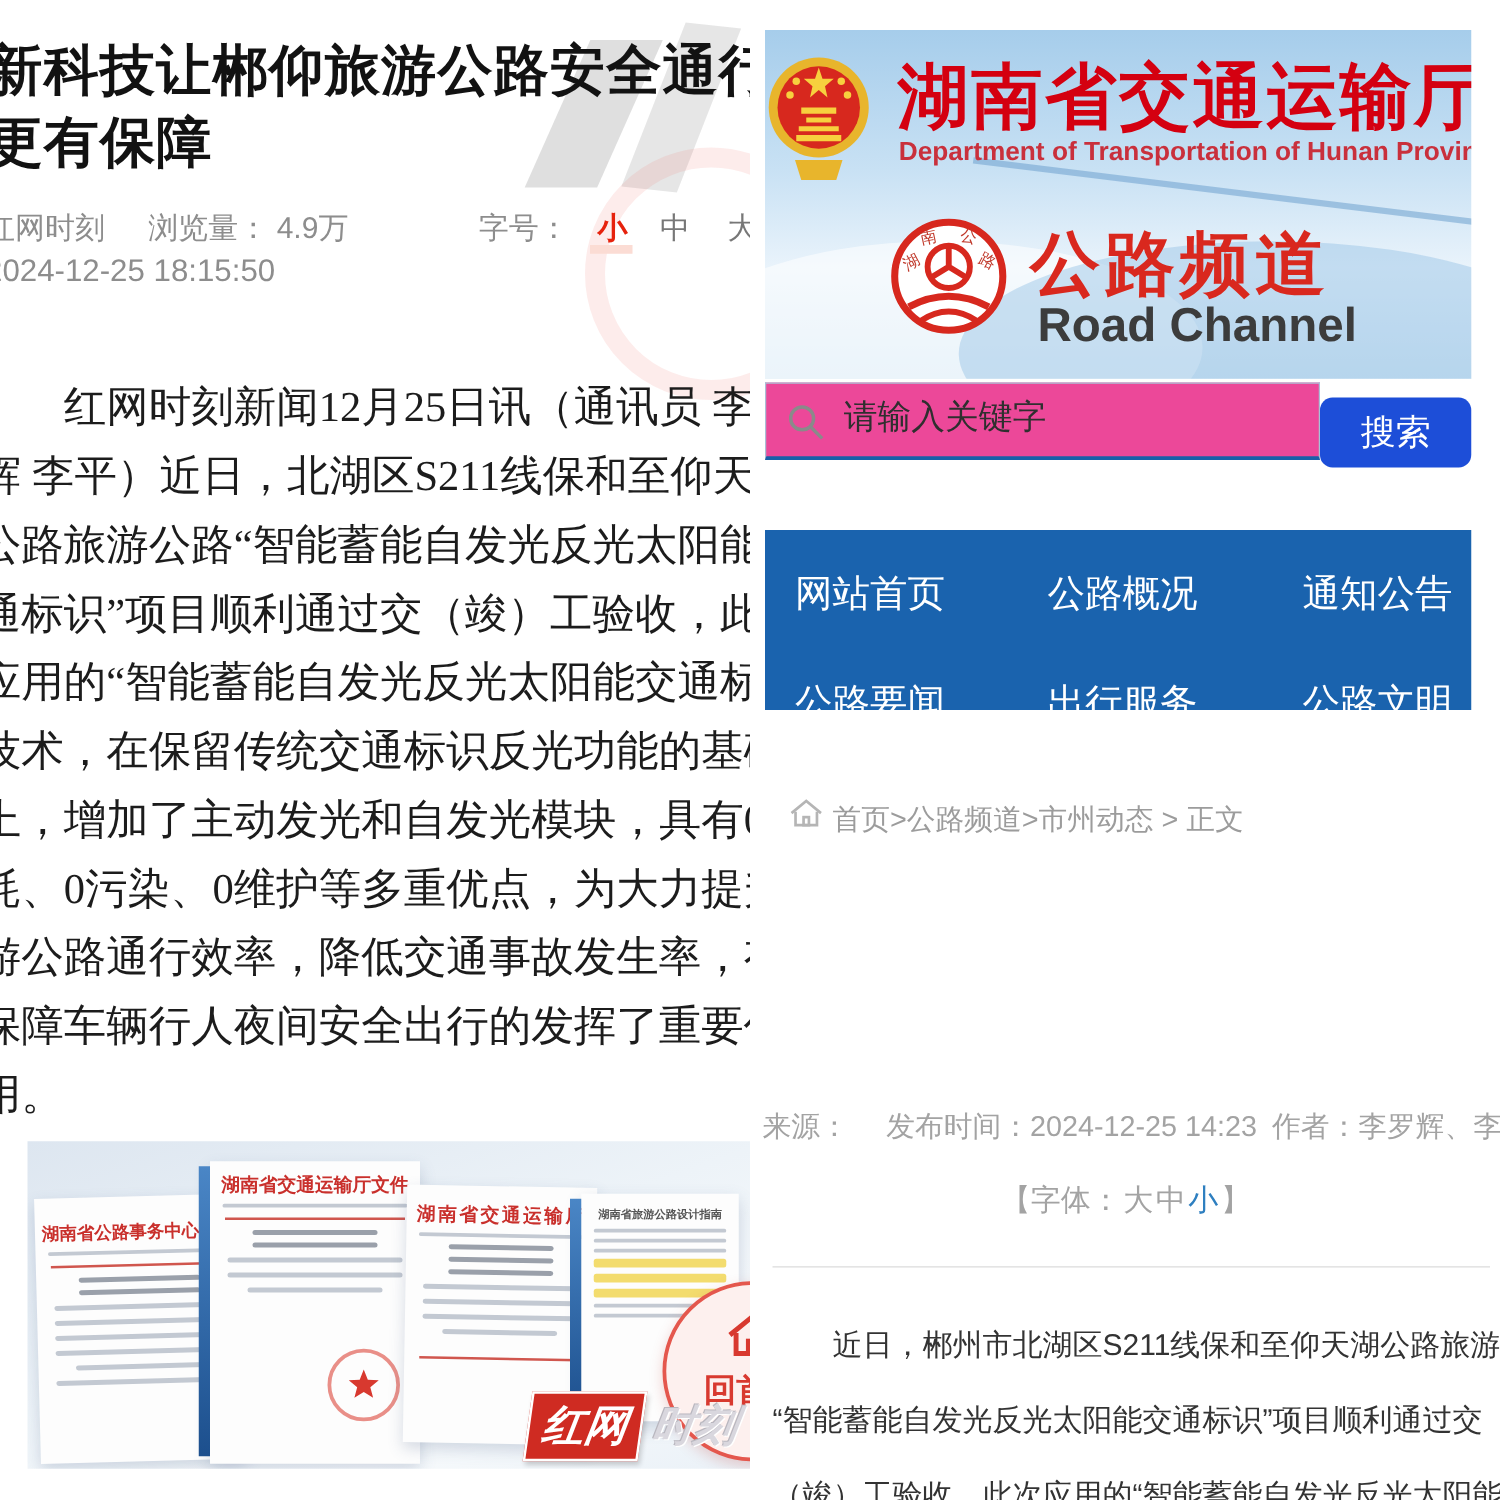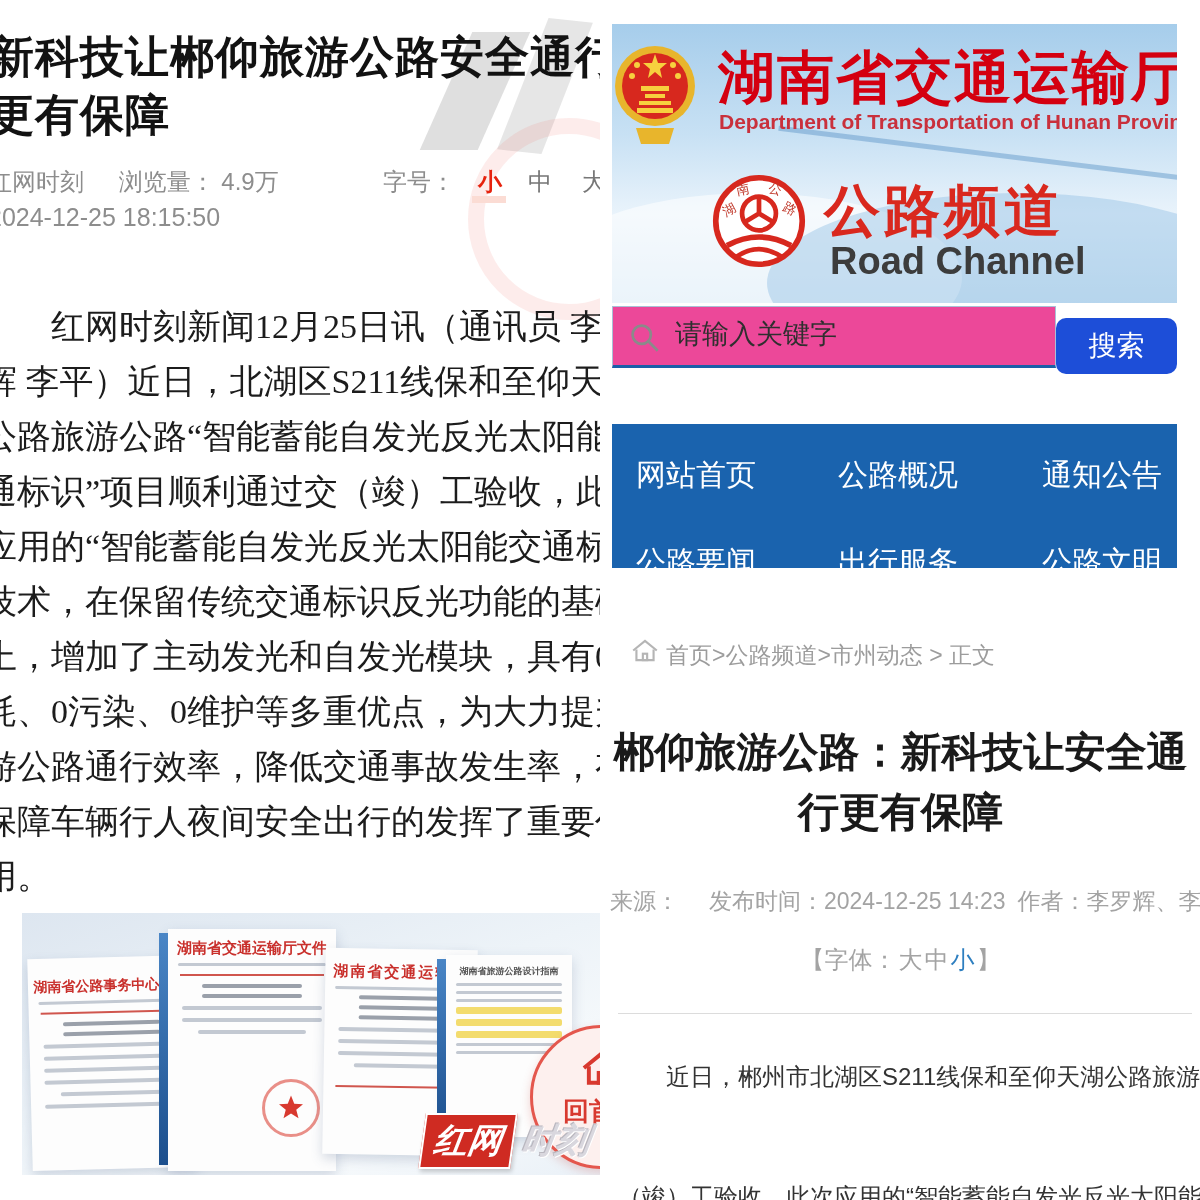--- a/index.html
+++ b/index.html
@@ -50,21 +50,21 @@
   .doc1{left:8px;top:44px;width:165px;height:212px;transform:rotate(-1.5deg)}
   .doc1 .doc-t{font-size:14px;padding-top:20px}
   .doc2{left:146px;top:16px;width:168px;height:242px}
   .doc2 .doc-t{font-size:15px;padding-top:10px}
   .spine{position:absolute;left:-9px;top:4px;width:9px;height:96%;
          background:linear-gradient(#4a86c6,#1c4f8d)}
   .seal{position:absolute;right:16px;bottom:34px;width:52px;height:52px;border-radius:50%;
         border:3px solid rgba(220,70,58,.6);display:flex;align-items:center;justify-content:center}
   .doc3{left:302px;top:36px;width:152px;height:206px;transform:rotate(1deg)}
   .doc3 .doc-t{font-size:15px;padding-top:14px;letter-spacing:2px}
-  .doc4{left:424px;top:42px;width:126px;height:182px}
+  .doc4{left:443px;top:42px;width:126px;height:182px}
   .doc4 .doc-t{font-size:9px;color:#555;padding-top:10px}
   .home-circle{position:absolute;left:508px;top:112px;width:138px;height:138px;border-radius:50%;
                background:#fdf0ee;border:3px solid #e4574d;text-align:center;
                box-shadow:0 4px 10px rgba(200,80,70,.25)}
   .home-circle svg{margin-top:20px}
   .home-label{font-size:26px;font-weight:bold;color:#d8392f;margin-top:2px}
   .brand{position:absolute;left:400px;top:200px;transform:skewX(-8deg);white-space:nowrap}
   .brand-red{display:inline-block;background:#cf2b22;color:#fff;font-weight:bold;font-style:italic;
              font-size:34px;padding:3px 10px;border:2px solid #fff;box-shadow:2px 3px 4px rgba(0,0,0,.18)}
   .brand-gray{display:inline-block;color:#d9d7de;font-weight:bold;font-style:italic;font-size:34px;
@@ -294,30 +294,27 @@
     <span class="nav-item n5">公路文明</span>
   </div>
 
   <svg class="breadcrumb-icon" width="30" height="27" viewBox="0 0 28 24" fill="none" stroke="#b5b5b5" stroke-width="2">
     <path d="M3 12 L14 3 L25 12"></path>
       <path d="M6 11 V21 H22 V11"></path>
       <rect x="12" y="15" width="4" height="6"></rect>
   </svg>
   <div class="breadcrumb">首页&gt;公路频道&gt;市州动态 &gt; 正文</div>
 
-  <div class="rp-title">
-    <div>郴仰旅游公路：新科技让安全通</div>
-    <div>行更有保障</div>
-  </div>
 
   <div class="rp-meta">
     <span class="gap-l">来源：</span><span>发布时间：</span><span class="gap-s">2024-12-25 14:23</span><span>作者：</span><span>李罗辉、李平</span>
   </div>
 
   <div class="rp-fontsel">
     <span>【字体：</span><span class="fsel-opt">大</span><span class="fsel-opt">中</span><span class="fsel-small">小</span><span>】</span>
   </div>
 
   <div class="rp-divider"></div>
 
   <div class="rline r0">近日，郴州市北湖区S211线保和至仰天湖公路旅游公路</div>
+  <div class="rline r1">“智能蓄能自发光反光太阳能交通标识”项目顺利通过交</div>
   <div class="rline r2">（竣）工验收，此次应用的“智能蓄能自发光反光太阳能</div>
 </div>
 
 </body></html>

